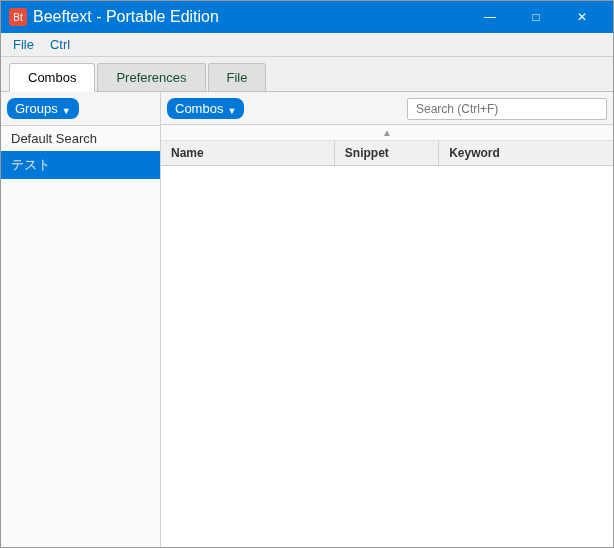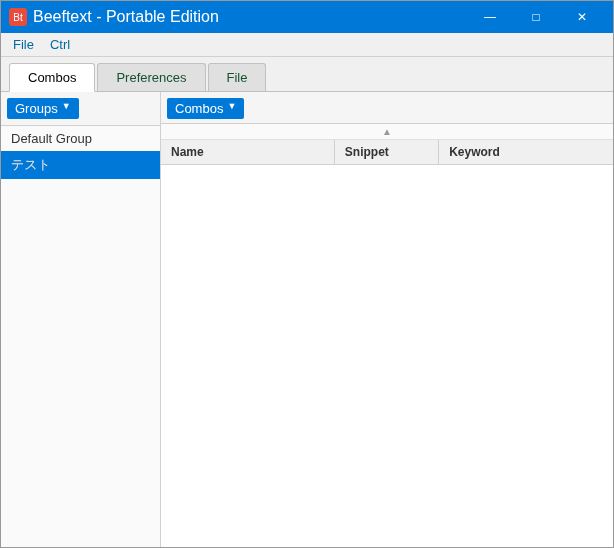--- a/index.html
+++ b/index.html
@@ -120,27 +120,27 @@
       flex-direction: column;
       flex-shrink: 0;
     }
     .groups-toolbar {
       padding: 6px;
       border-bottom: 1px solid #d0d0d0;
       background: #f5f5f5;
     }
     .dropdown-btn {
       display: flex;
-      align-items: flex-start;
+      align-items: flex-end;
       gap: 4px;
       padding: 3px 8px;
       background: #0078d7;
       color: white;
       border: none;
-      border-radius: 2px;
+      border-radius: 8px;
       cursor: pointer;
       font-size: 13px;
     }
     .dropdown-arrow {
       font-size: 9px;
     }
     .group-list {
       flex: 1;
       overflow-y: auto;
     }
@@ -273,31 +273,32 @@
   <div class="main-content">
 
     <div class="left-panel">
       <div class="groups-toolbar">
         <button class="dropdown-btn">
           <span>Groups</span>
           <span class="dropdown-arrow">▼</span>
         </button>
       </div>
       <div class="group-list">
-        <div class="group-item">Default Group</div>
+        <div class="group-item">Default Search</div>
         <div class="group-item selected">テスト</div>
       </div>
     </div>
 
     <div class="right-panel">
       <div class="right-toolbar">
         <button class="dropdown-btn">
           <span>Combos</span>
           <span class="dropdown-arrow">▼</span>
         </button>
+        <input class="search-input" type="text" placeholder="Search (Ctrl+F)" style="">
       </div>
 
       <div class="scroll-indicator">▲</div>
 
       <div class="combo-table">
         <div class="table-header">
           <div class="table-header-cell">Name</div>
           <div class="table-header-cell">Snippet</div>
           <div class="table-header-cell">Keyword</div>
         </div>

